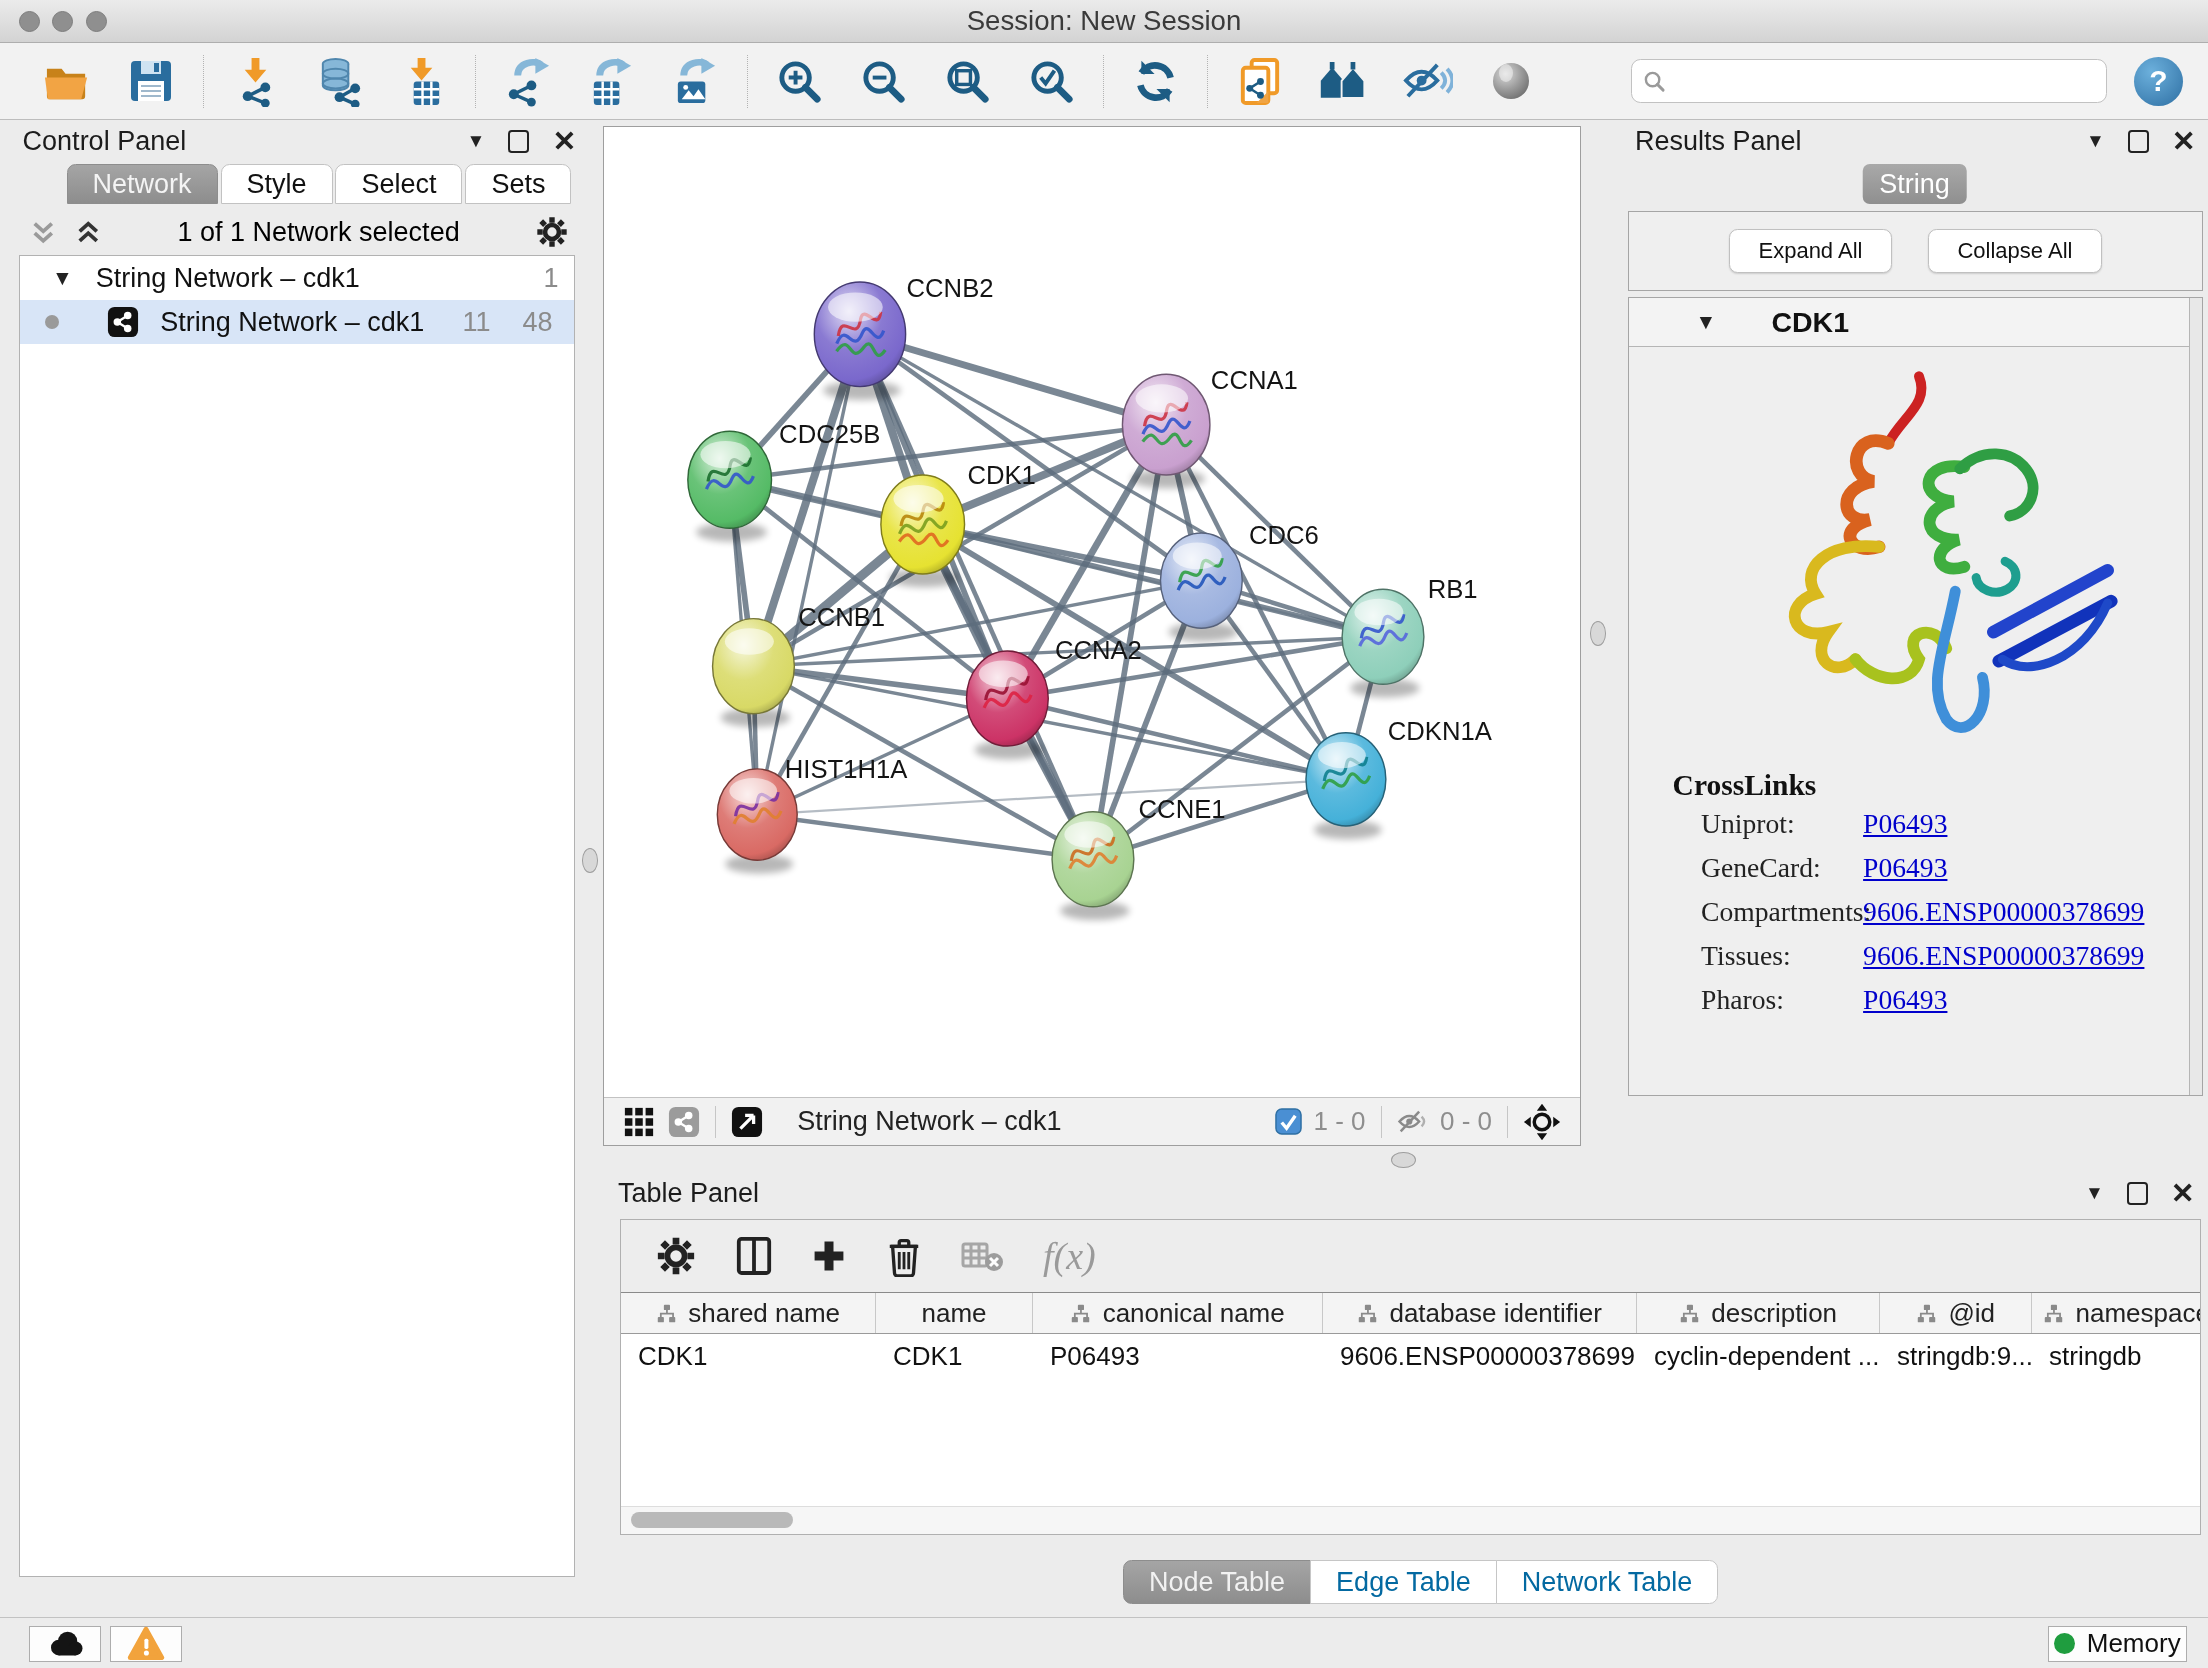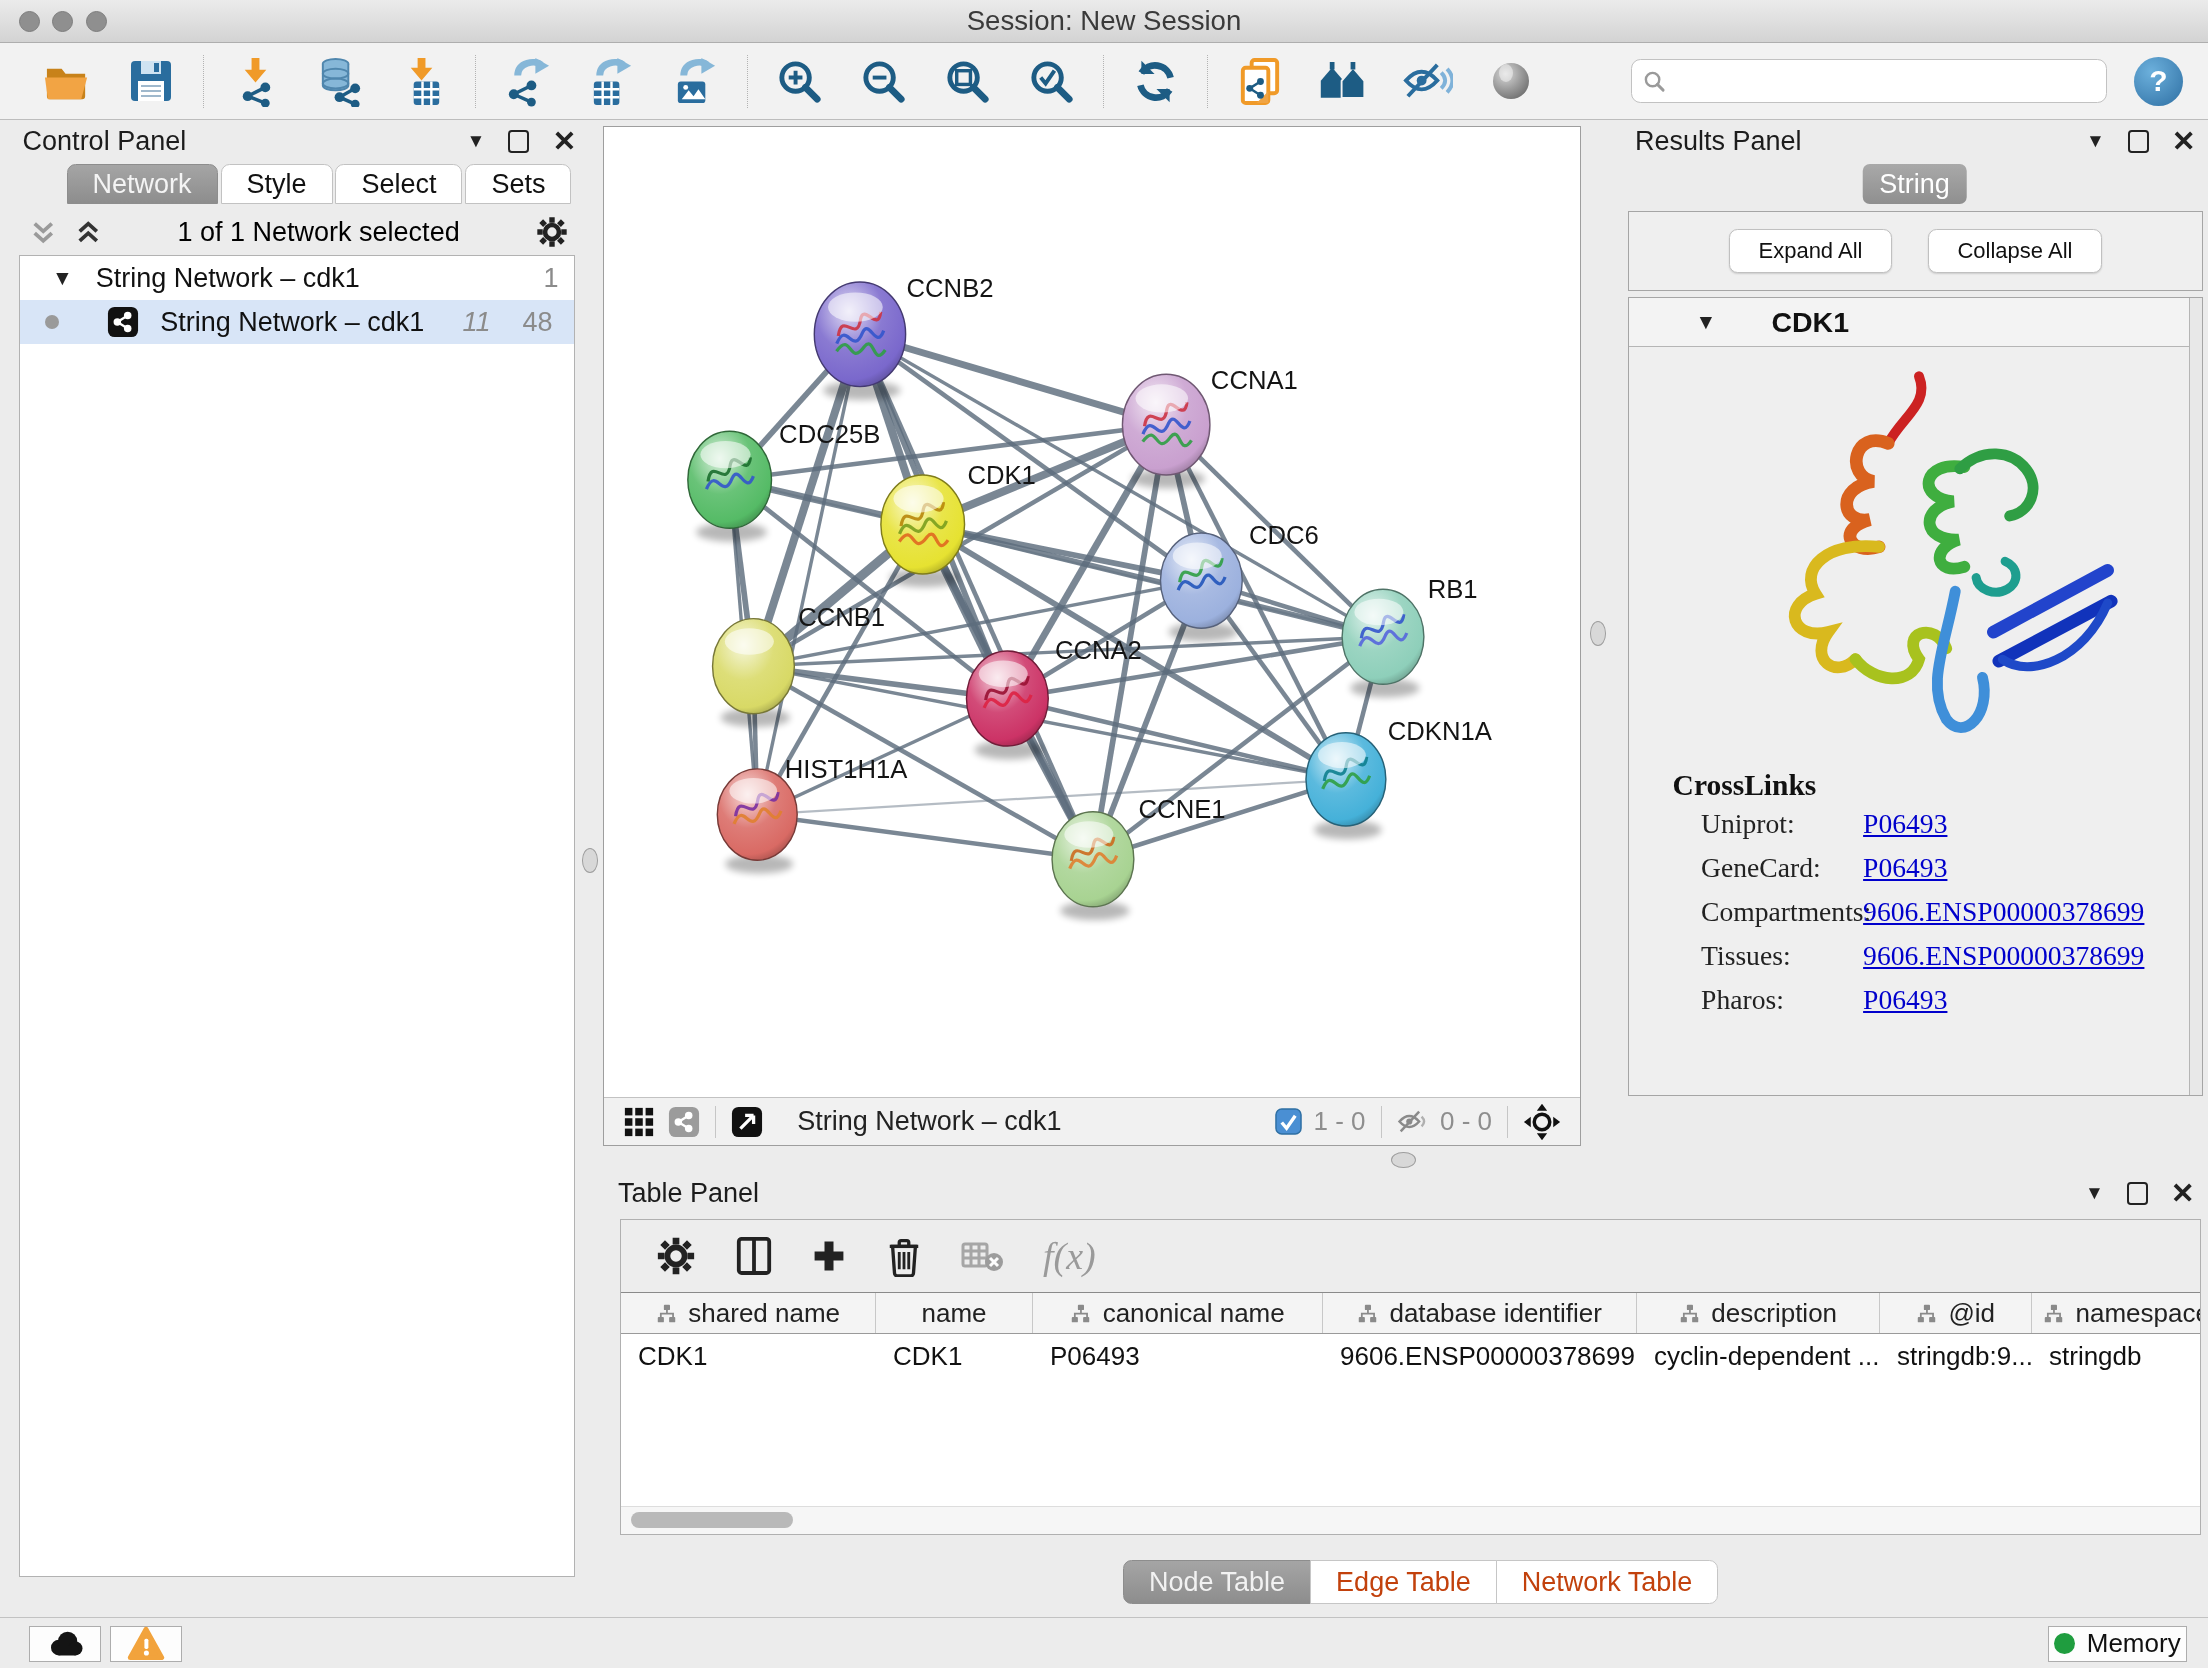--- a/index.html
+++ b/index.html
@@ -69,21 +69,21 @@
 .tablebox{position:absolute;left:620px;top:1219px;width:1581px;height:316px;background:#fff;border:1.9px solid #b0b0b0;box-sizing:border-box;overflow:hidden;}
 .t-toolbar{height:72px;background:#ededed;display:flex;align-items:center;gap:38px;padding-left:34px;}
 .fx{font-family:"Liberation Serif",serif;font-style:italic;font-size:38px;color:#9a9a9a;}
 .tg-head{display:flex;height:42px;background:#f4f4f4;border-top:1.9px solid #8a8a8a;border-bottom:1.9px solid #9a9a9a;box-sizing:border-box;}
 .th{display:flex;align-items:center;justify-content:center;gap:11.4px;font-size:26px;color:#222;border-right:1px solid #c8c8c8;box-sizing:border-box;flex:none;overflow:hidden;}
 .tg-row{display:flex;height:44px;}
 .td{display:flex;align-items:center;padding-left:17px;font-size:26px;color:#111;box-sizing:border-box;flex:none;overflow:hidden;white-space:nowrap;}
 .hscroll{position:absolute;left:0;right:0;bottom:0;height:27px;background:#f6f6f6;border-top:1px solid #ddd;}
 .hthumb{position:absolute;left:9.5px;top:4.8px;width:162px;height:16px;border-radius:8.6px;background:#b9b9b9;}
 .btabs{position:absolute;left:1124px;top:1560px;display:flex;}
-.btab{height:42px;line-height:42px;padding:0 25px;background:#fff;border:1px solid #c6c6c6;font-size:27px;color:#c2410c;margin-left:-1px;}
+.btab{height:42px;line-height:42px;padding:0 25px;background:#fff;border:1px solid #c6c6c6;font-size:27px;color:#0369a1;margin-left:-1px;}
 .btab:first-child{border-radius:8.6px 0 0 8.6px;}
 .btab:last-child{border-radius:0 8.6px 8.6px 0;}
 .btab.sel{background:linear-gradient(#a5a5a5,#8d8d8d);color:#f2f2f2;border-color:#8d8d8d;}
 
 .statusbar{position:absolute;left:0;right:0;top:1617px;height:51px;background:#ececec;border-top:1px solid #c2c2c2;}
 .sbtn{position:absolute;top:7.6px;height:36px;background:#fdfdfd;border:1.9px solid #adadad;display:flex;align-items:center;justify-content:center;box-sizing:border-box;}
 .membtn{right:21px;width:139px;gap:11.4px;font-size:26px;color:#111;}
 .memdot{width:21px;height:21px;border-radius:50%;background:#1f9d3f;}
 svg{display:block;}
 </style>
@@ -313,21 +313,21 @@
         <svg width="32" viewBox="0 0 34 34" style="margin-left:48px;">
             <rect x="1" y="1" width="32" height="32" rx="7" fill="#111"></rect>
             <g fill="#fff">
               <circle cx="22" cy="10" r="4"></circle>
               <circle cx="11" cy="17" r="4"></circle>
               <circle cx="22" cy="24" r="4"></circle>
               <path d="M22,10 L11,17 L22,24" stroke="#fff" stroke-width="2.5" fill="none"></path>
             </g>
           </svg>
         <span style="margin-left:21px;">String Network – cdk1</span>
-        <span class="cnt" style="margin-left:auto;font-style:italic;">11</span>
+        <span class="cnt" style="margin-left:auto;">11</span>
         <span class="cnt" style="margin-left:32px;margin-right:21px;">48</span>
       </div>
     </div>
   </div>
 
   <div class="netarea">
     <svg id="net-svg" viewBox="634 133 1026 1020">
         <defs>
           <filter id="blurF" x="-60%" y="-60%" width="220%" height="220%">
             <feGaussianBlur stdDeviation="4"></feGaussianBlur>

